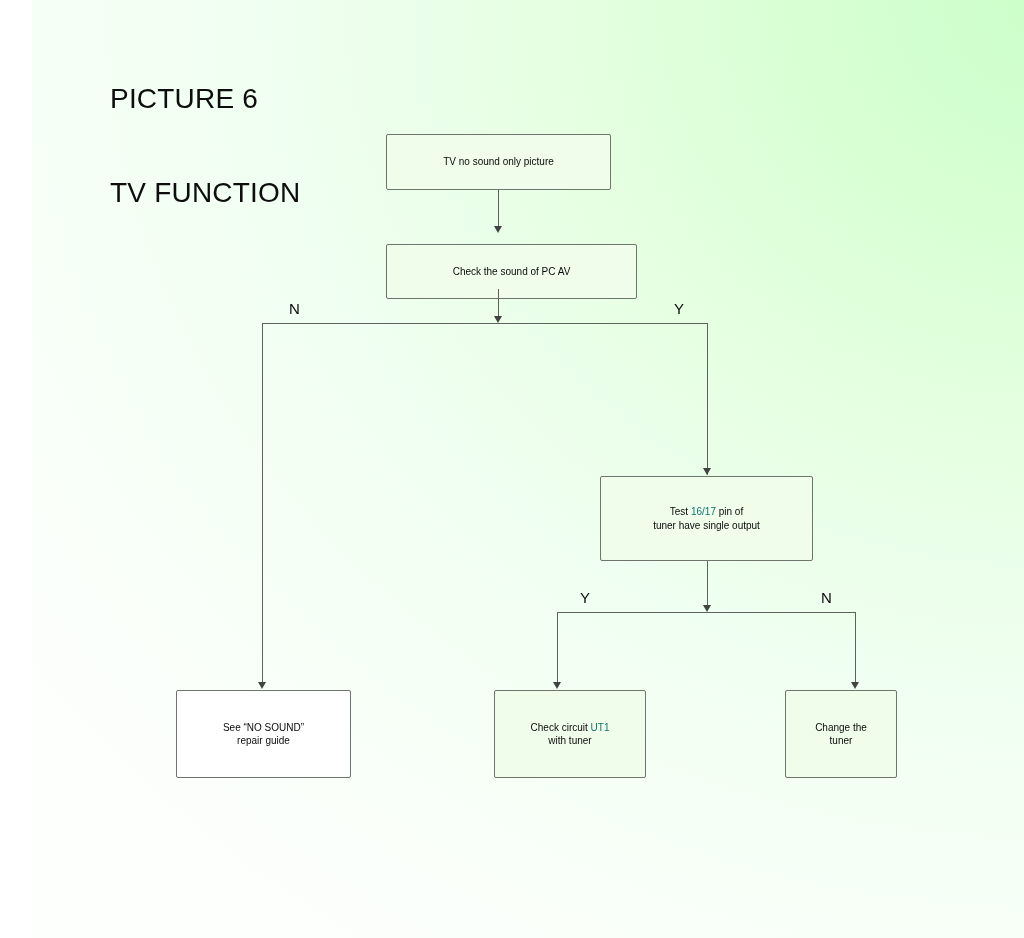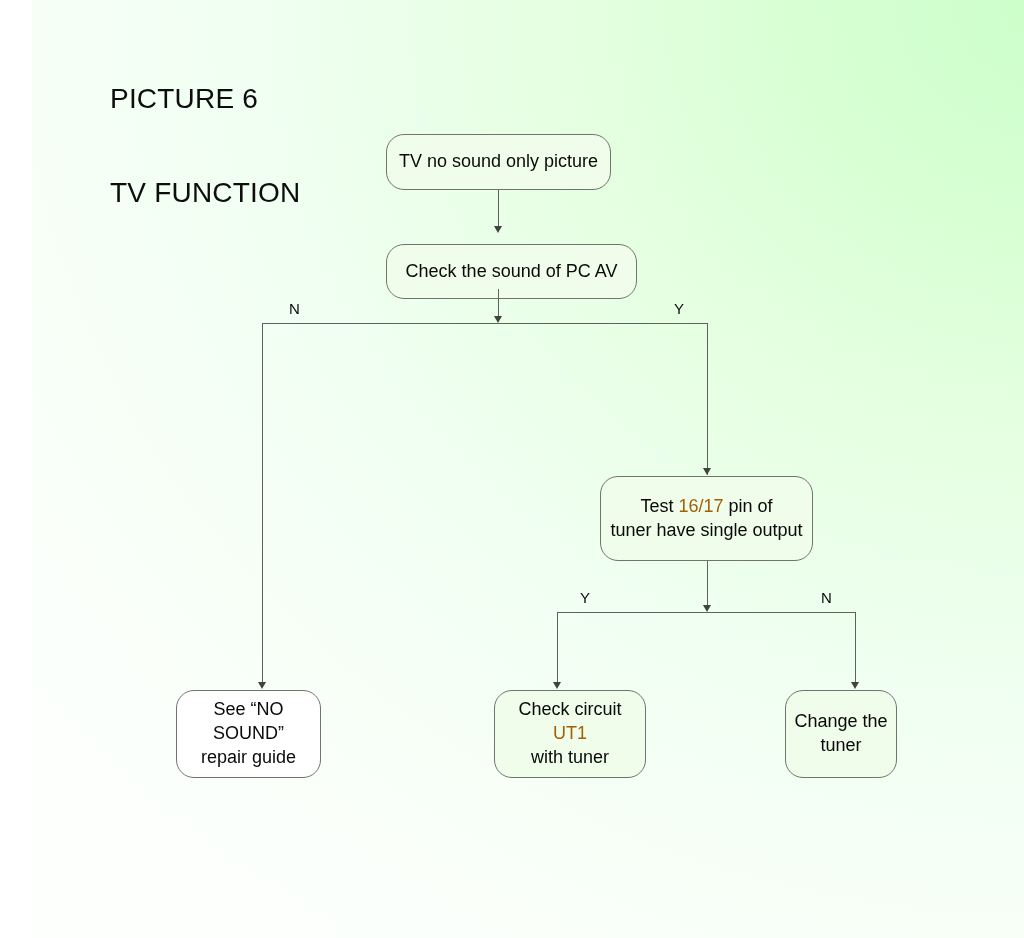--- a/index.html
+++ b/index.html
@@ -44,35 +44,35 @@
     letter-spacing: 0.2px;
     white-space: pre;
   }
   .title-line { display: block; }
 
   
   .node {
     position: absolute;
     box-sizing: border-box;
     border: 1px solid #6e756c;
-    border-radius: 18px;
+    border-radius: 2px;
     background: #effdea;
     color: #0a0a0a;
-    font-size: 18px;
+    font-size: 10px;
     line-height: 1.33;
     text-align: center;
     display: flex;
     align-items: center;
     justify-content: center;
     padding: 4px 8px;
     box-shadow: 0 0 0 rgba(0,0,0,0);
   }
   .node.white-fill { background: #ffffff; }
   .node .txt { display: block; width: 100%; white-space: pre-line; }
-  .node .hl { color: #a16207; }
+  .node .hl { color: #0f766e; }
 
   
   .vline, .hline {
     position: absolute;
     background: #5d635c;
   }
   .vline { width: 1px; }
   .hline { height: 1px; }
 
   .arrowhead {
@@ -140,21 +140,21 @@
 
   <div class="branch-label" style="left:548px; top:590px;">Y</div>
   <div class="branch-label" style="left:789px; top:590px;">N</div>
 
   <div class="vline" style="left:525px; top:612px; height:71px;"></div>
   <div class="arrowhead" style="left:521px; top:682px;"></div>
 
   <div class="vline" style="left:823px; top:612px; height:71px;"></div>
   <div class="arrowhead" style="left:819px; top:682px;"></div>
 
-  <div class="node white-fill" style="left:144px; top:690px; width:145px; height:88px;">
+  <div class="node white-fill" style="left:144px; top:690px; width:175px; height:88px;">
     <span class="txt">See “NO SOUND”
 repair guide</span>
   </div>
 
   <div class="node" style="left:462px; top:690px; width:152px; height:88px;">
     <span class="txt"><span>Check circuit </span><span class="hl">UT1</span><span>
 with tuner</span></span>
   </div>
 
   <div class="node" style="left:753px; top:690px; width:112px; height:88px;">

